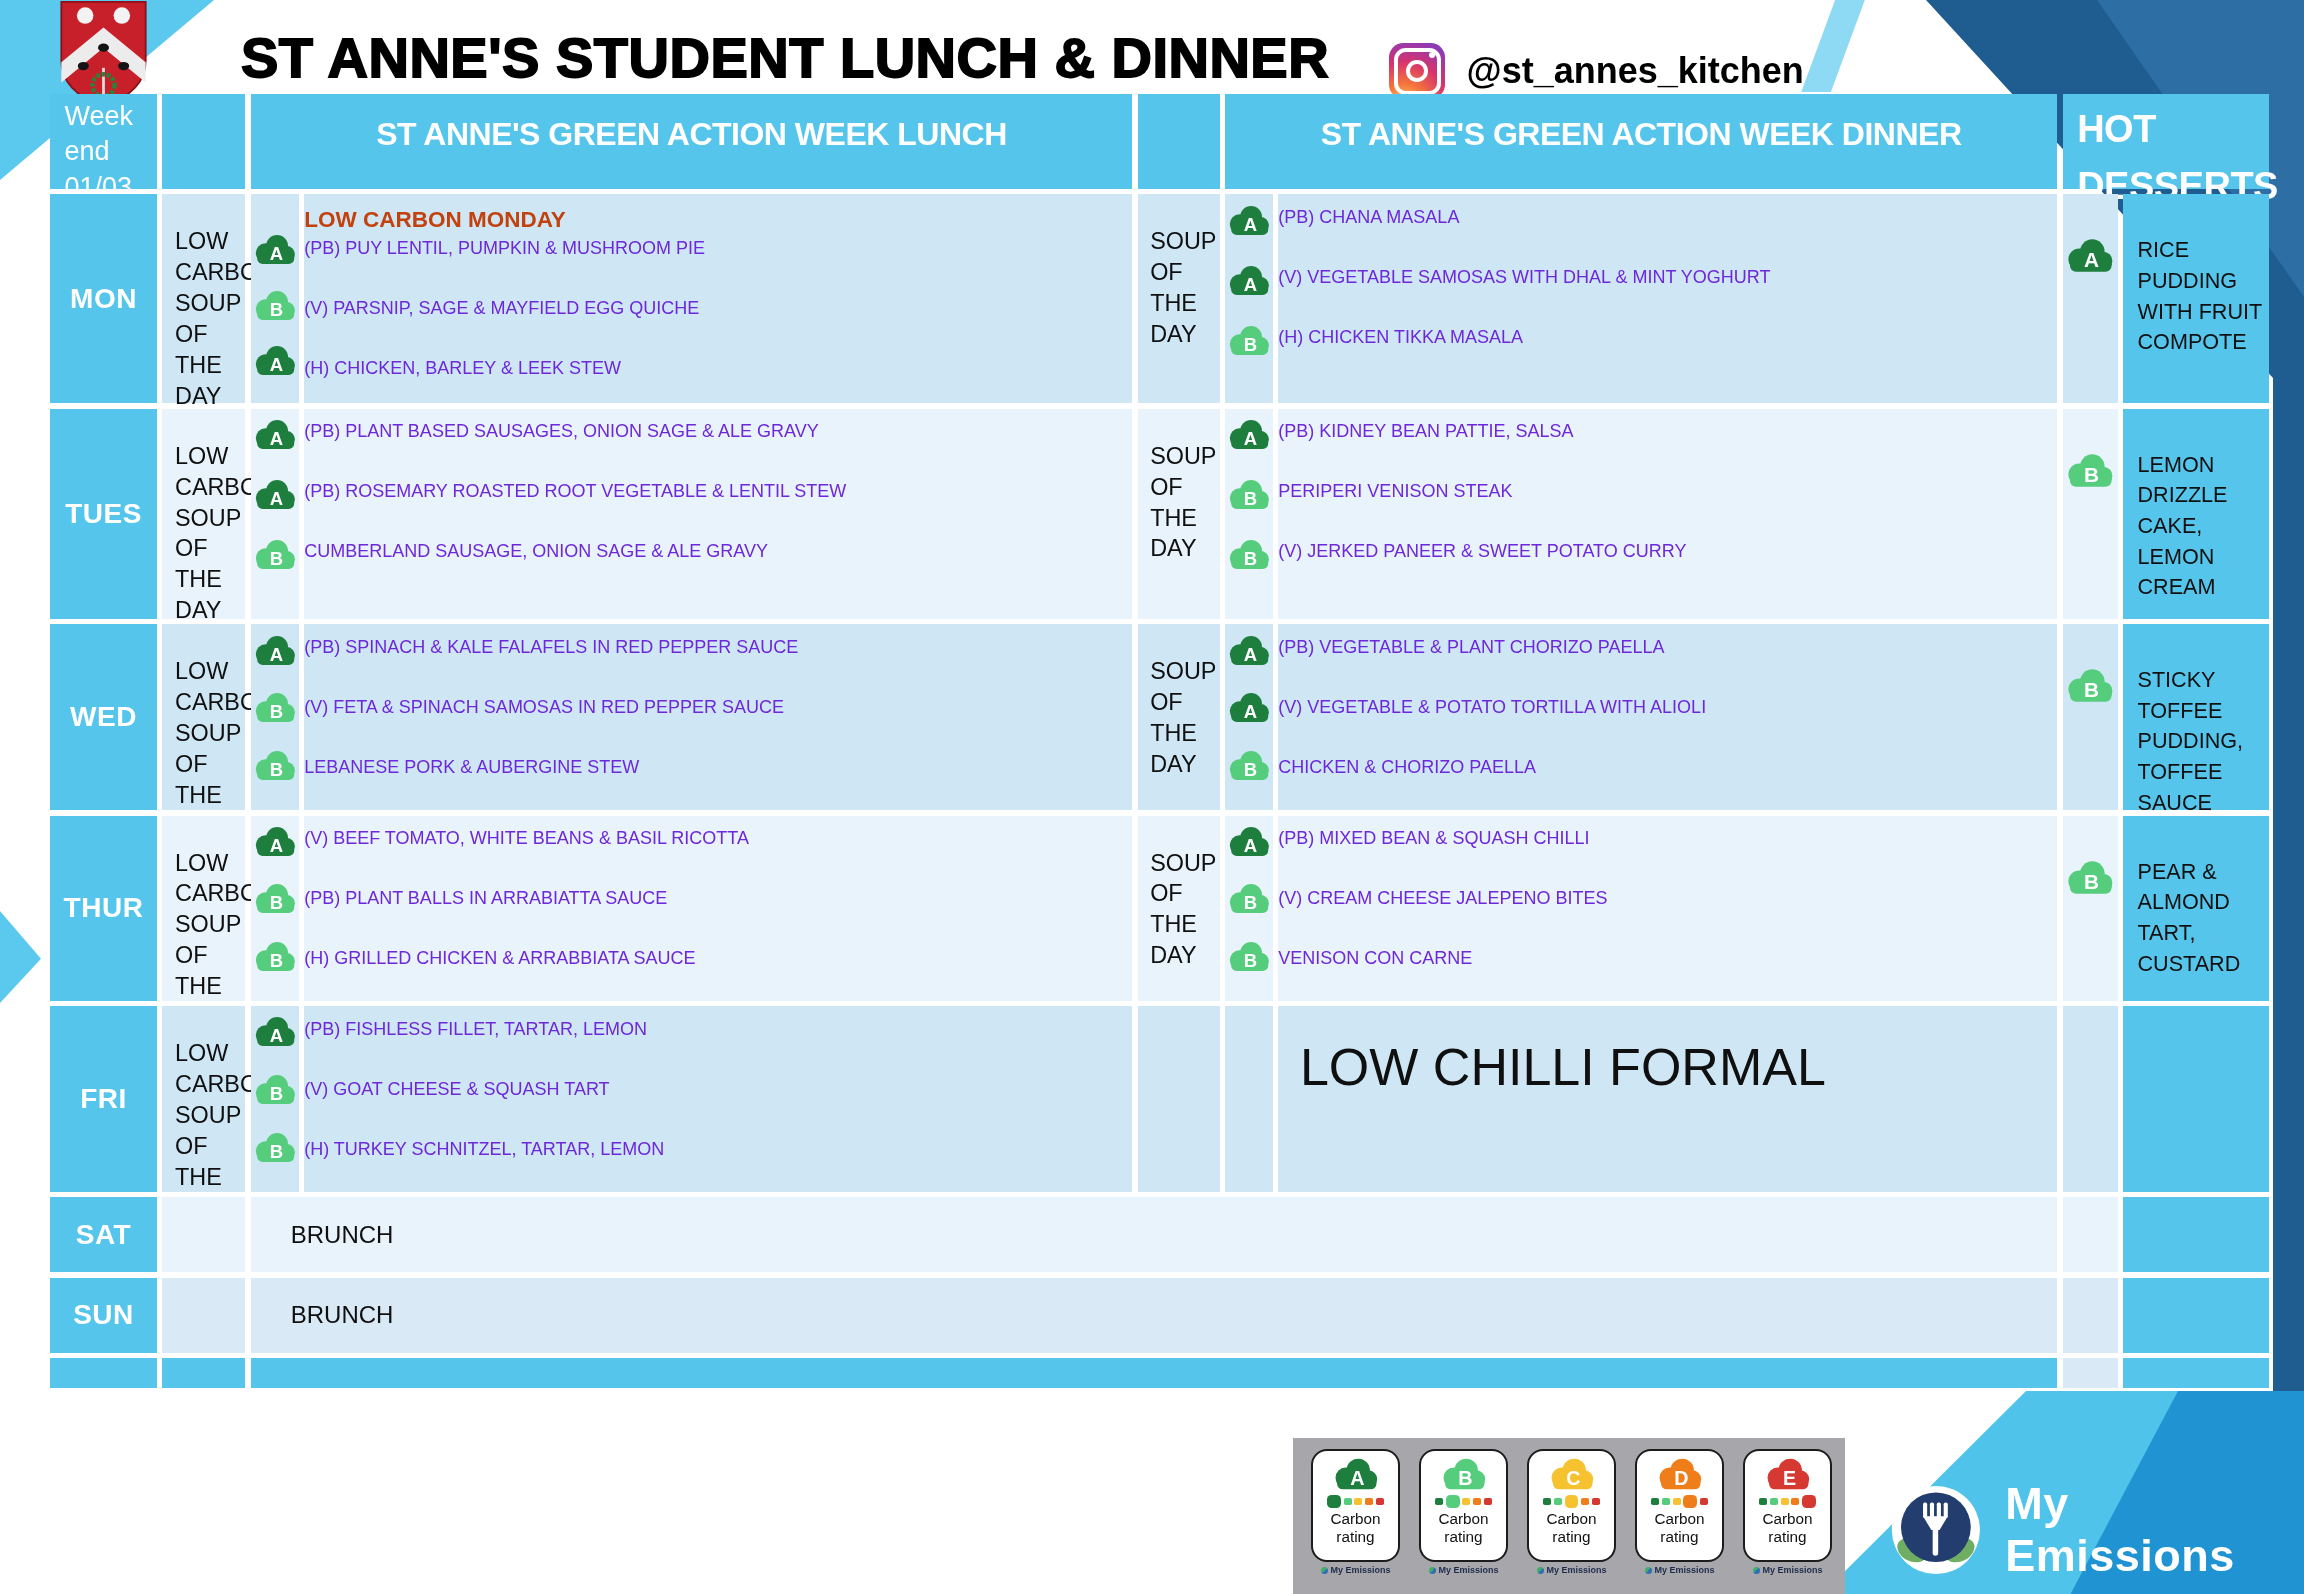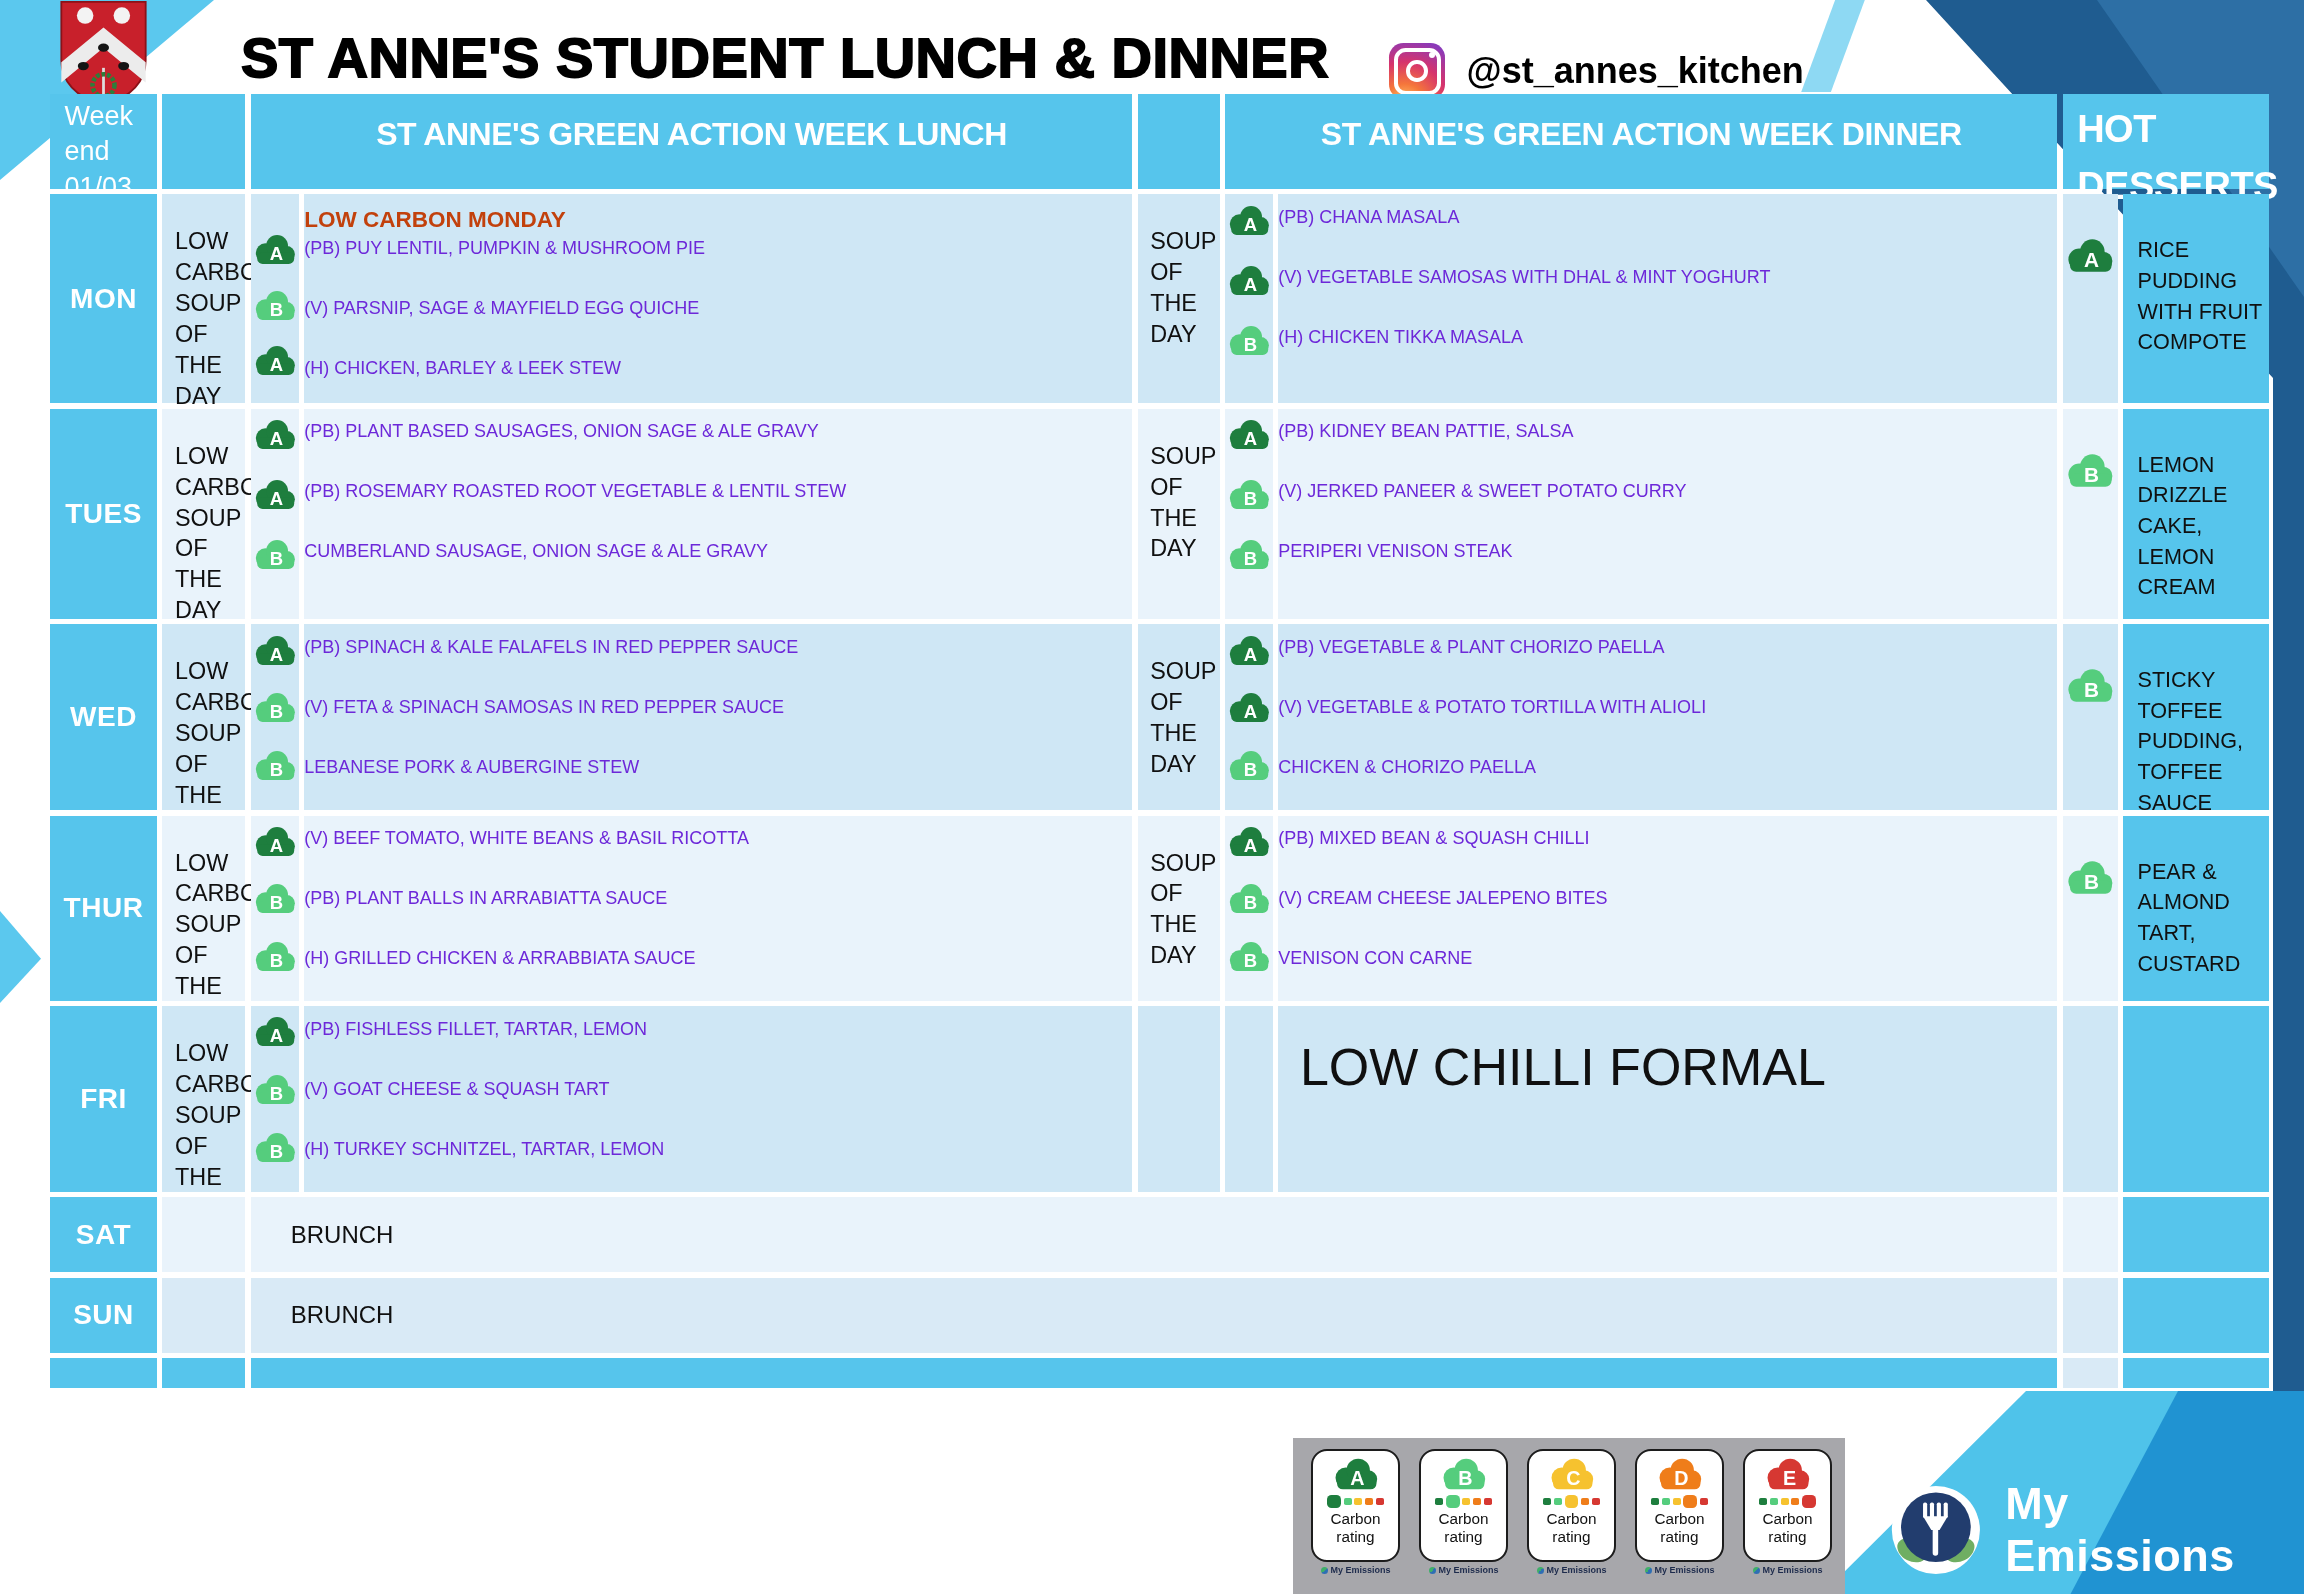--- a/index.html
+++ b/index.html
@@ -280,22 +280,22 @@
               <circle cx="38" cy="21" r="16"></circle>
               <circle cx="52" cy="33" r="12"></circle>
               <rect x="9" y="30" width="54" height="17" rx="8"></rect>
             </g>
             <text x="37" y="41" text-anchor="middle" font-size="27" font-weight="700" fill="#fff" font-family="Liberation Sans, sans-serif">B</text>
           </svg>
         </div>
       </div>
       <div class="cell shade-b items">
         <div class="item-slot">(PB) KIDNEY BEAN PATTIE, SALSA</div>
+        <div class="item-slot">PERIPERI VENISON STEAK</div>
         <div class="item-slot">(V) JERKED PANEER &amp; SWEET POTATO CURRY</div>
-        <div class="item-slot">PERIPERI VENISON STEAK</div>
       </div>
       <div class="cell shade-b ds-badge">
         <svg class="badge" viewBox="0 0 70 52">
           <g fill="#55cd7d">
             <circle cx="21" cy="31" r="14"></circle>
             <circle cx="38" cy="21" r="16"></circle>
             <circle cx="52" cy="33" r="12"></circle>
             <rect x="9" y="30" width="54" height="17" rx="8"></rect>
           </g>
           <text x="37" y="41" text-anchor="middle" font-size="27" font-weight="700" fill="#fff" font-family="Liberation Sans, sans-serif">B</text>

